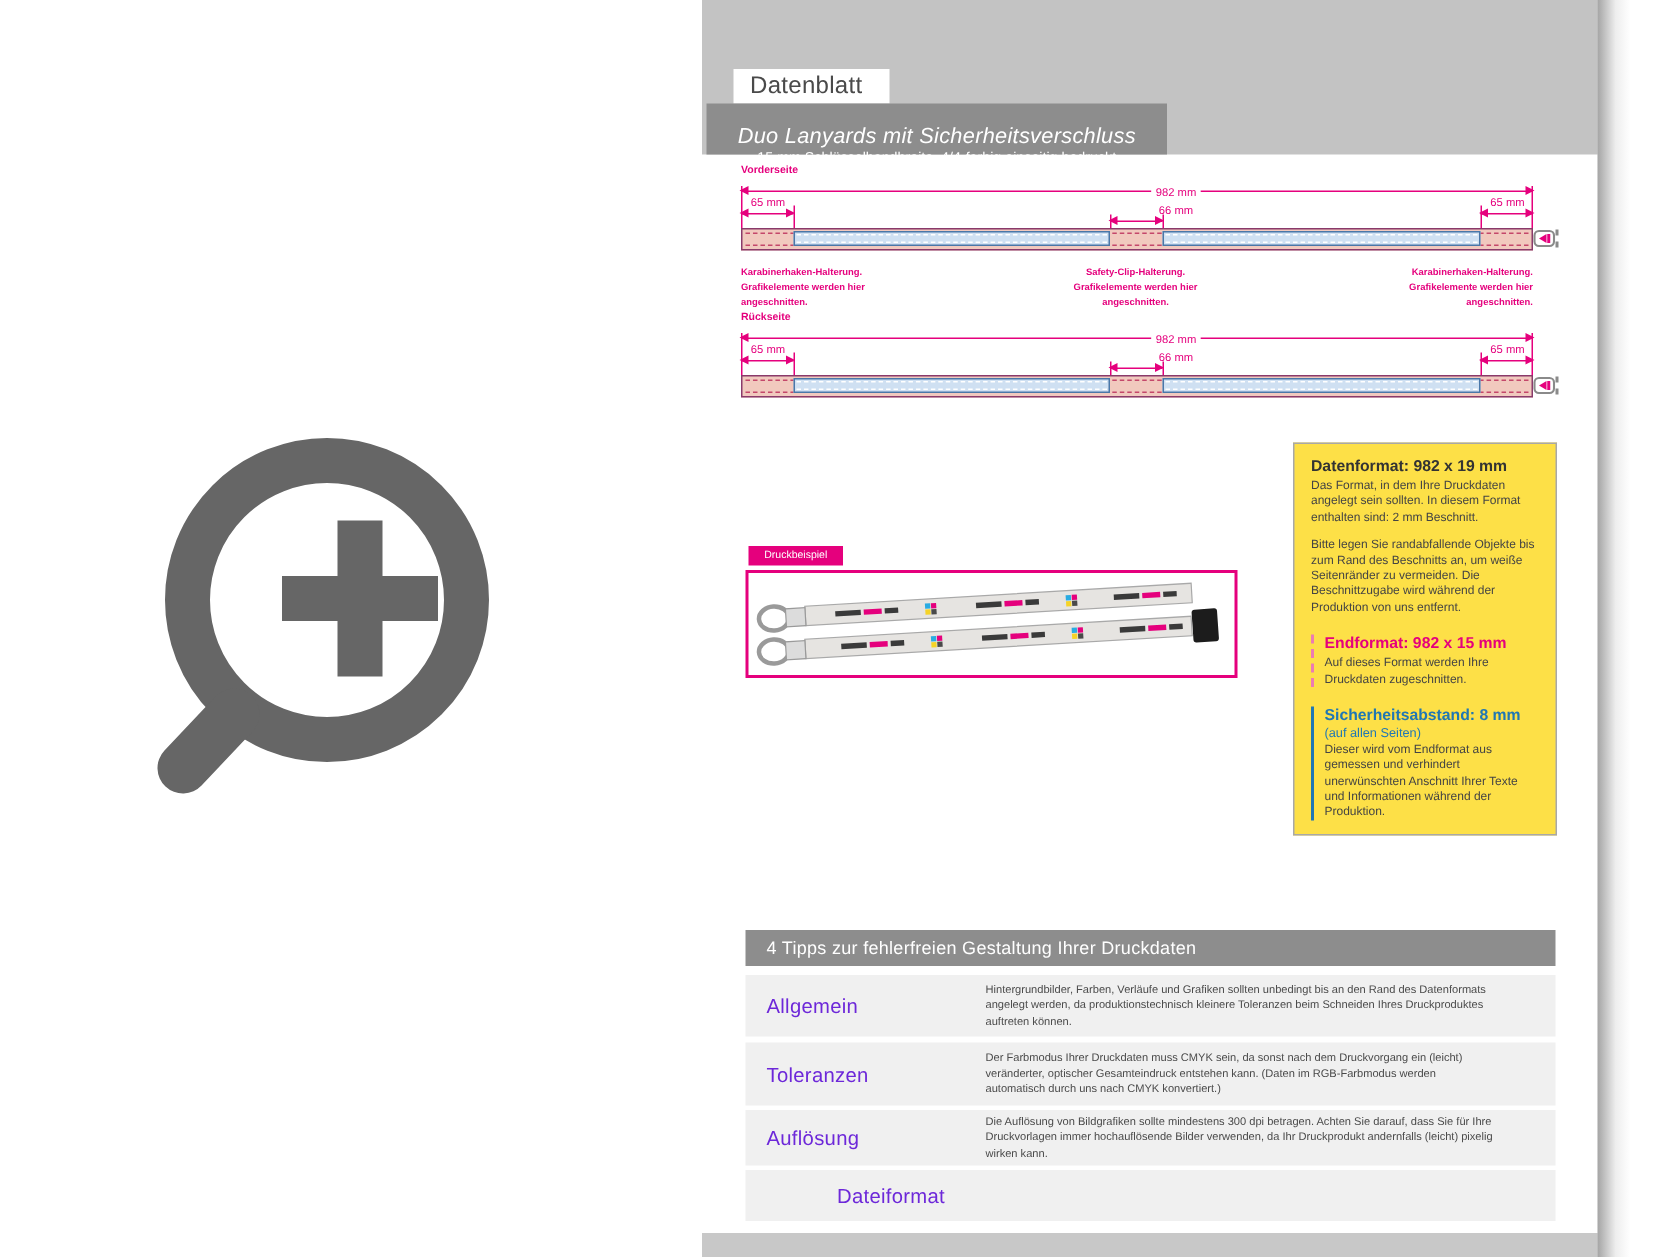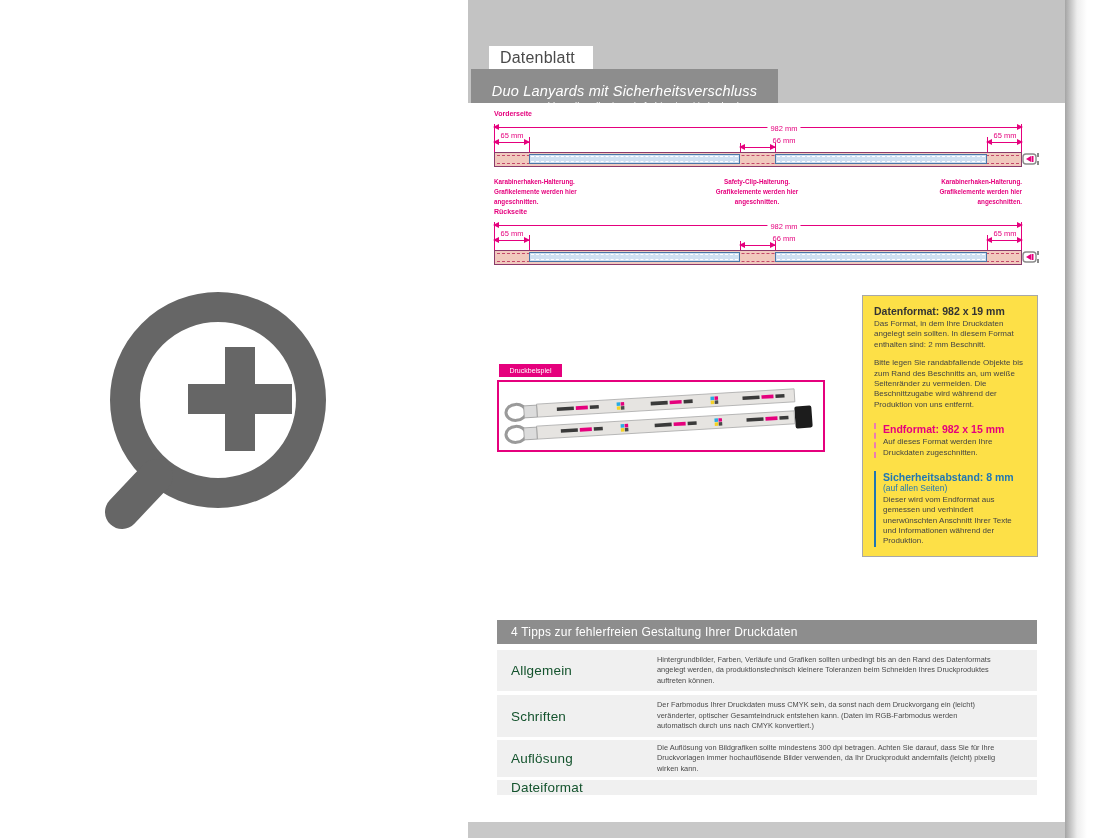--- a/index.html
+++ b/index.html
@@ -57,21 +57,21 @@
   .blk-end { border-left:2px dashed #ec7cb2; }
   .blk-end h3 { color:#e5007d; }
   .blk-safe { border-left:2.5px solid #2077b4; }
   .blk-safe h3 { color:#2077b4; margin-bottom:0; }
   .blk-safe .sub { font-size:8.5px; color:#2077b4; margin-bottom:2px; }
 
   
   .tipshead { left:29px; top:620px; width:540px; height:24px; background:#8d8d8d; color:#fff;
               font-size:12px; line-height:24px; padding-left:14px; letter-spacing:.2px; }
   .tiprow { position:absolute; left:29px; width:540px; background:#f0f0f0; display:flex; align-items:center; }
-  .tiprow .lab { width:160px; padding-left:14px; font-size:13.5px; color:#14532d; letter-spacing:.2px; flex:none; }
+  .tiprow .lab { width:160px; padding-left:14px; font-size:13.5px; color:#6d28d9; letter-spacing:.2px; flex:none; }
   .tiprow .txt { width:348px; font-size:7.4px; color:#4a4a4a; line-height:1.42; padding-right:6px; }
 
   .footbar { left:0; top:822px; width:597px; height:16px; background:#c8c8c8; }
 </style>
 </head>
 <body>
 
 <div id="stage">
 
   <svg id="zoomIcon" viewBox="0 0 260 260">
@@ -274,28 +274,28 @@
       </div>
     </div>
 
     <div class="abs tipshead">4 Tipps zur fehlerfreien Gestaltung Ihrer Druckdaten</div>
 
     <div class="tiprow" style="top:650px; height:41px;">
       <div class="lab">Allgemein</div>
       <div class="txt">Hintergrundbilder, Farben, Verläufe und Grafiken sollten unbedingt bis an den Rand des Datenformats angelegt werden, da produktionstechnisch kleinere Toleranzen beim Schneiden Ihres Druckproduktes auftreten können.</div>
     </div>
     <div class="tiprow" style="top:695px; height:42px;">
-      <div class="lab">Schriften</div>
+      <div class="lab">Toleranzen</div>
       <div class="txt">Der Farbmodus Ihrer Druckdaten muss CMYK sein, da sonst nach dem Druckvorgang ein (leicht) veränderter, optischer Gesamteindruck entstehen kann. (Daten im RGB-Farbmodus werden automatisch durch uns nach CMYK konvertiert.)</div>
     </div>
     <div class="tiprow" style="top:740px; height:37px;">
       <div class="lab">Auflösung</div>
       <div class="txt">Die Auflösung von Bildgrafiken sollte mindestens 300 dpi betragen. Achten Sie darauf, dass Sie für Ihre Druckvorlagen immer hochauflösende Bilder verwenden, da Ihr Druckprodukt andernfalls (leicht) pixelig wirken kann.</div>
     </div>
-    <div class="tiprow" style="top:780px; height:15px;">
+    <div class="tiprow" style="top:780px; height:34px;padding-left:47px;">
       <div class="lab">Dateiformat</div>
     </div>
 
     <div class="abs footbar"></div>
   </div>
 
   <div id="pageShadow"></div>
 </div>
 
 </body></html>

